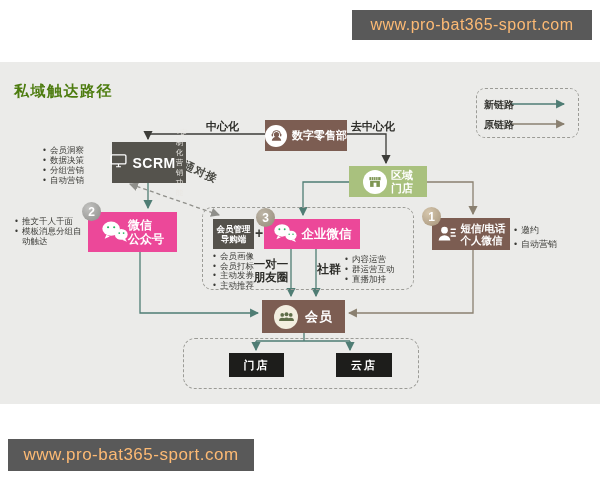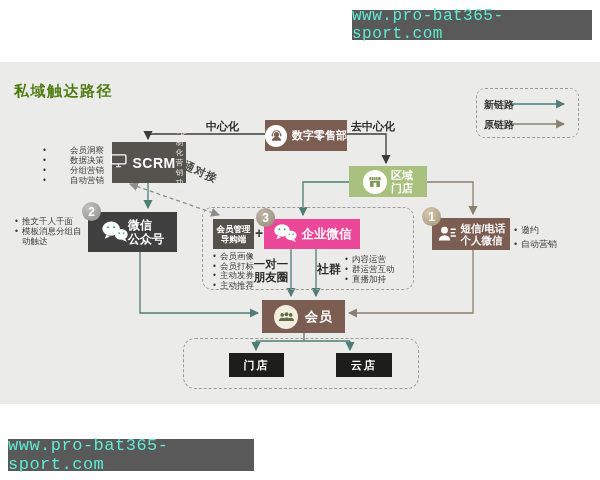--- a/index.html
+++ b/index.html
@@ -1,40 +1,40 @@
 <!DOCTYPE html>
 <html><head>
 <meta charset="utf-8">
 <style>
   html,body { margin:0; padding:0; background:#fff; }
   .page { position:relative; width:600px; height:480px; background:#fff;
           font-family:"Liberation Sans","DejaVu Sans",sans-serif; overflow:hidden; }
   .canvas-bg { position:absolute; left:0; top:62px; width:600px; height:342px; background:#ebebe9; }
-  .wm { position:absolute; background:#595959; color:#5eead4; display:flex; align-items:center;
-        justify-content:center; letter-spacing:.5px; z-index:6;font-family:Liberation Mono, monospace; }
+  .wm { position:absolute; background:#595959; color:#fdba74; display:flex; align-items:center;
+        justify-content:center; letter-spacing:.5px; z-index:6; }
   .wm-top { left:352px; top:10px; width:240px; height:30px; font-size:16px; }
   .wm-bottom { left:8px; top:439px; width:246px; height:32px; font-size:17px; }
   .title { position:absolute; left:14px; top:82px; font-size:15px; font-weight:bold;
            color:#4d7c0f; letter-spacing:1.5px; z-index:3; }
   svg.connectors { position:absolute; left:0; top:0; z-index:2; }
   .dashed-rect { position:absolute; border:1.2px dashed #9b9b96; z-index:2; }
   .mid-rect { left:202px; top:207px; width:210px; height:81px; border-radius:10px; }
   .bottom-rect { left:183px; top:338px; width:234px; height:49px; border-radius:12px; }
   .legend-box { left:476px; top:88px; width:101px; height:48px; border-radius:9px; }
   .legend-label { position:absolute; font-size:10px; font-weight:bold; color:#33332f; z-index:3; }
   .node { position:absolute; z-index:3; box-sizing:border-box; display:flex; align-items:center;
           justify-content:center; color:#fff; font-weight:bold; }
   .pre { white-space:pre-line; }
   .circle-icon { border-radius:50%; background:#fff; display:flex; align-items:center;
                  justify-content:center; flex:none; }
   .n-retail { left:265px; top:120px; width:82px; height:31px; background:#7c5d52; gap:5px; font-size:11px; }
   .n-scrm { left:112px; top:142px; width:74px; height:41px; background:#55534d; flex-direction:row; }
   .scrm-row { display:flex; align-items:center; gap:5px; font-size:14px; letter-spacing:.5px; }
   .scrm-sub { font-size:7.5px; font-weight:normal; color:#e9e7e3; margin-top:1px; }
-  .n-official { left:88px; top:212px; width:89px; height:40px; background:#404040; gap:0;
+  .n-official { left:88px; top:212px; width:89px; height:40px; background:#ec4899; gap:0;
                 font-size:12px; line-height:14px; }
   .n-mgmt { left:213px; top:219px; width:41px; height:30px; background:#55524c;
             font-size:8.5px; line-height:10px; text-align:center; }
   .plus-sign { position:absolute; left:255px; top:225px; font-size:14px; font-weight:bold;
                color:#3a3a36; z-index:3; }
   .n-wecom { left:264px; top:219px; width:96px; height:30px; background:#ec4899; gap:5px; font-size:12.5px; }
   .n-regional { left:349px; top:166px; width:78px; height:31px; background:#a9c17e; gap:4px;
                 font-size:11px; line-height:13px; }
   .n-sms { left:432px; top:218px; width:78px; height:32px; background:#7c5d52; gap:4px;
            font-size:10.5px; line-height:12px; }
@@ -49,21 +49,21 @@
   .lbl-decentral { left:351px; top:119px; }
   .lbl-integration { left:176px; top:153px; transform:rotate(24deg); transform-origin:0 0;
                      color:#4a4a44; letter-spacing:1px; }
   .lbl-one { left:250px; top:258px; width:42px; text-align:center; font-size:11.5px;
              line-height:13px; color:#2c2c28; }
   .lbl-community { left:317px; top:261px; font-size:12px; color:#2c2c28; }
   .bullets { position:absolute; z-index:3; margin:0; padding:0; list-style:none;
              font-size:8.5px; color:#3b3b37; }
   .bullets li { position:relative; padding-left:8px; line-height:10px; }
   .bullets li::before { content:"\2022"; position:absolute; left:1px; }
-  .ul-scrm { left:42px; top:145px; width:62px;text-align:right; }
+  .ul-scrm { left:42px; top:145px; width:62px; }
   .ul-official { left:14px; top:216px; width:74px; }
   .ul-mgmt { left:212px; top:252px; width:56px; }
   .ul-mgmt li { line-height:9.5px; }
   .ul-community { left:344px; top:254px; width:64px; }
   .ul-sms { left:513px; top:223px; width:64px; font-size:9px; }
   .ul-sms li { line-height:14px; }
   .badge { position:absolute; z-index:4; width:19px; height:19px; border-radius:50%;
            display:flex; align-items:center; justify-content:center; font-size:12px;
            font-weight:bold; color:#fff; }
   .badge-2 { left:82px; top:202px; background:radial-gradient(circle at 35% 30%, #c2c2c0, #8d8d8a); }

